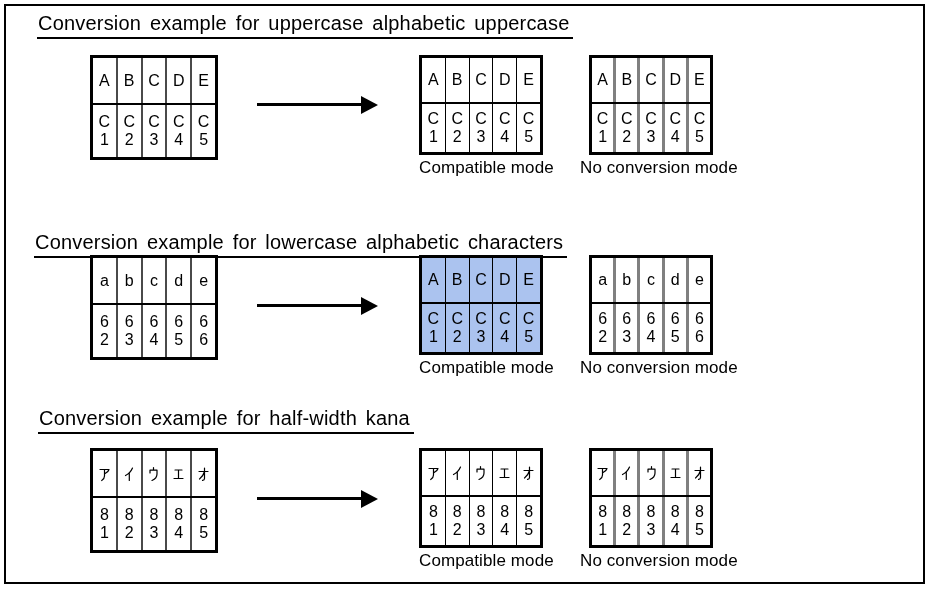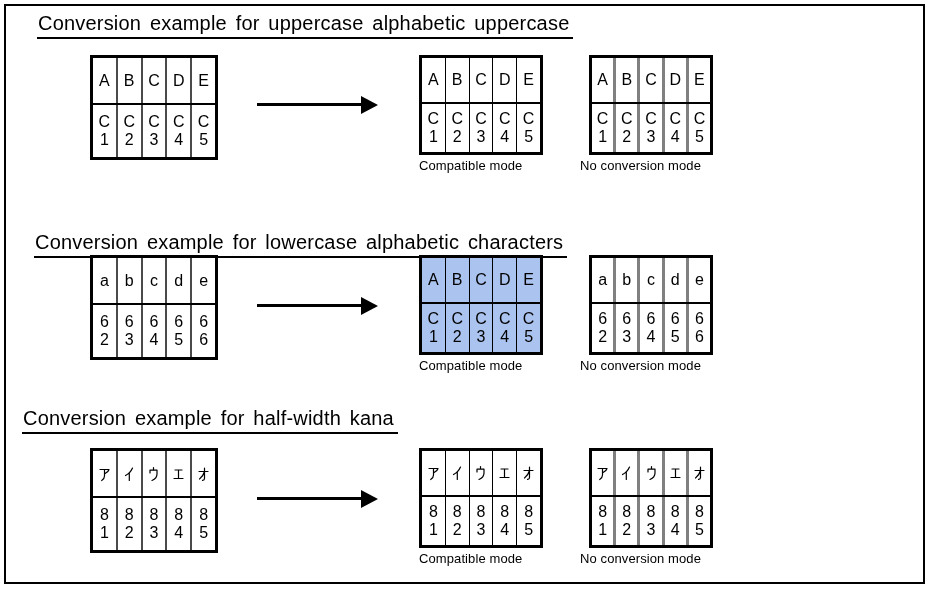--- a/index.html
+++ b/index.html
@@ -37,21 +37,21 @@
   .cell-line.kana path { stroke:#000; stroke-width:1.2; fill:none;
                          stroke-linecap:round; stroke-linejoin:round; }
 
   
   .arrow { position:absolute; width:121px; height:18px; }
   .arrow .shaft { position:absolute; left:0; top:7px; width:104px; height:3px; background:#000; }
   .arrow .head  { position:absolute; right:0; top:0; width:0; height:0;
                   border-left:17px solid #000; border-top:9px solid transparent;
                   border-bottom:9px solid transparent; }
 
-  .mode-label { position:absolute; font-size:13px; white-space:nowrap; letter-spacing:0.1px;text-align:center; }
+  .mode-label { position:absolute; font-size:17px; white-space:nowrap; letter-spacing:0.1px;text-align:center; }
 </style>
 </head>
 <body>
 
 <div class="frame"></div>
 
 <div class="title" style="left:37px; top:12px">Conversion example for uppercase alphabetic uppercase</div>
 <div class="t t--src" style="left:90px; top:55px">
     <div class="t-row t-row1">
       <div class="t-cell">
@@ -306,21 +306,21 @@
       </div>
       <div class="t-cell">
         <div class="cell-line">6</div>
         <div class="cell-line">6</div>
       </div>
     </div>
   </div>
 <div class="mode-label" style="left:419px; top:358px">Compatible mode</div>
 <div class="mode-label" style="left:580px; top:358px">No conversion mode</div>
 
-<div class="title" style="left:22px; top:407px">Conversion example for half-width kana</div>
+<div class="title" style="left:38px; top:407px">Conversion example for half-width kana</div>
 <div class="t t--src" style="left:90px; top:448px">
     <div class="t-row t-row1">
       <div class="t-cell">
         <div class="cell-line kana">
           <svg viewBox="0 0 12 16">
             <path d="M1.5 3.5 H10.5 M10.5 3.5 C10 5.5 8.5 6.8 6.3 7.8 M6 3.5 V10 C6 12 5.2 13.3 3.2 14.5"></path>
           </svg>
         </div>
       </div>
       <div class="t-cell">

